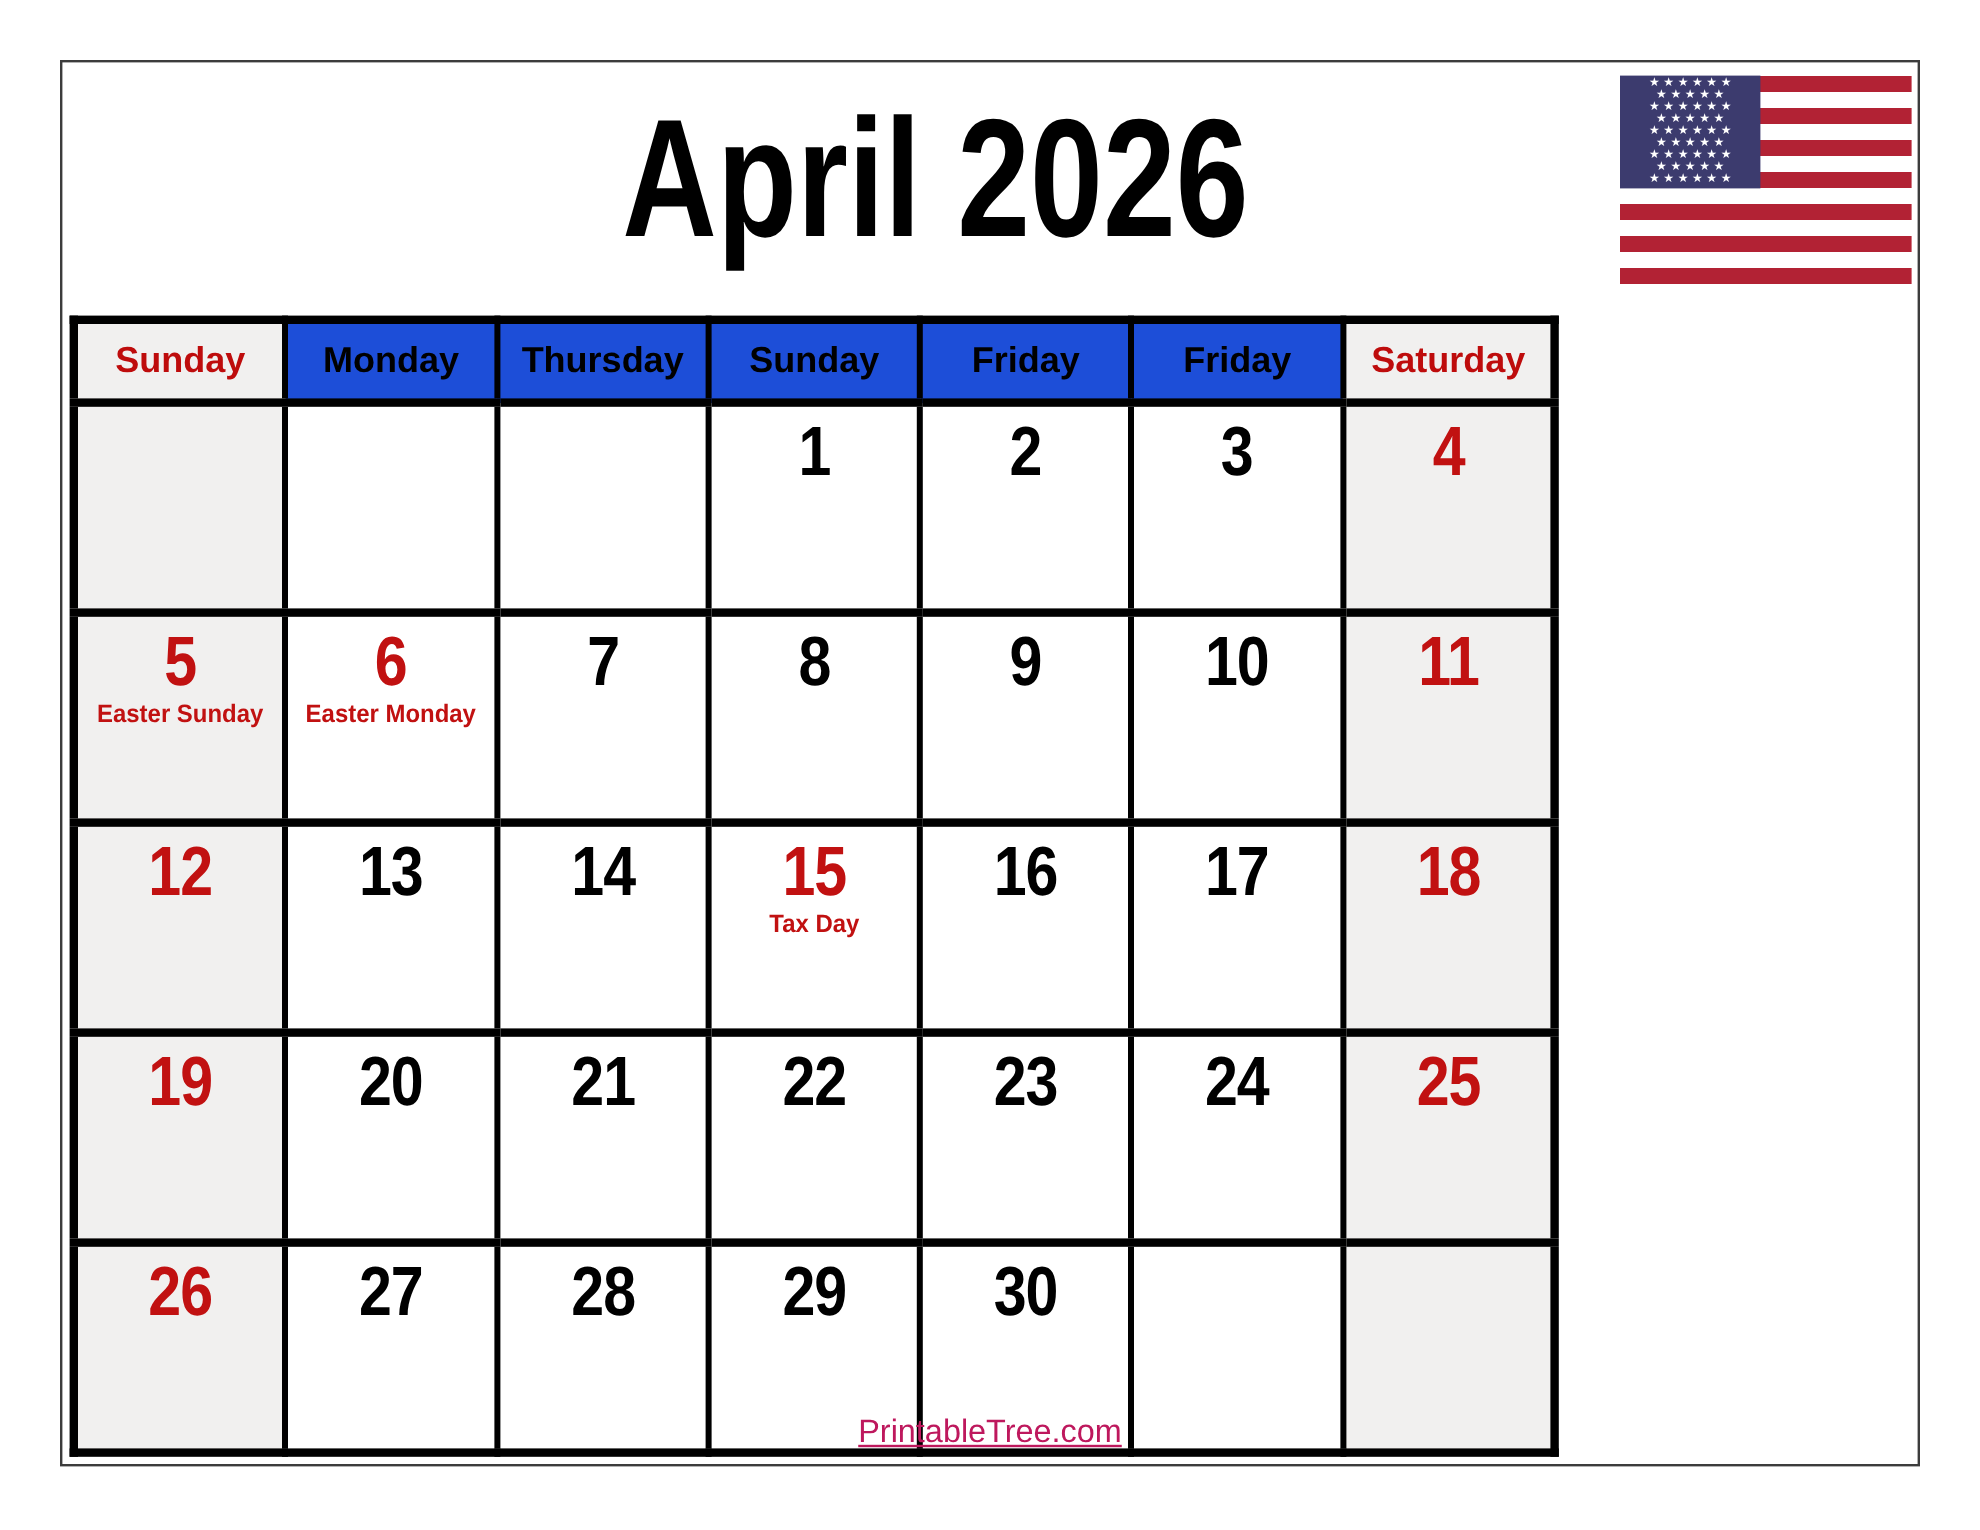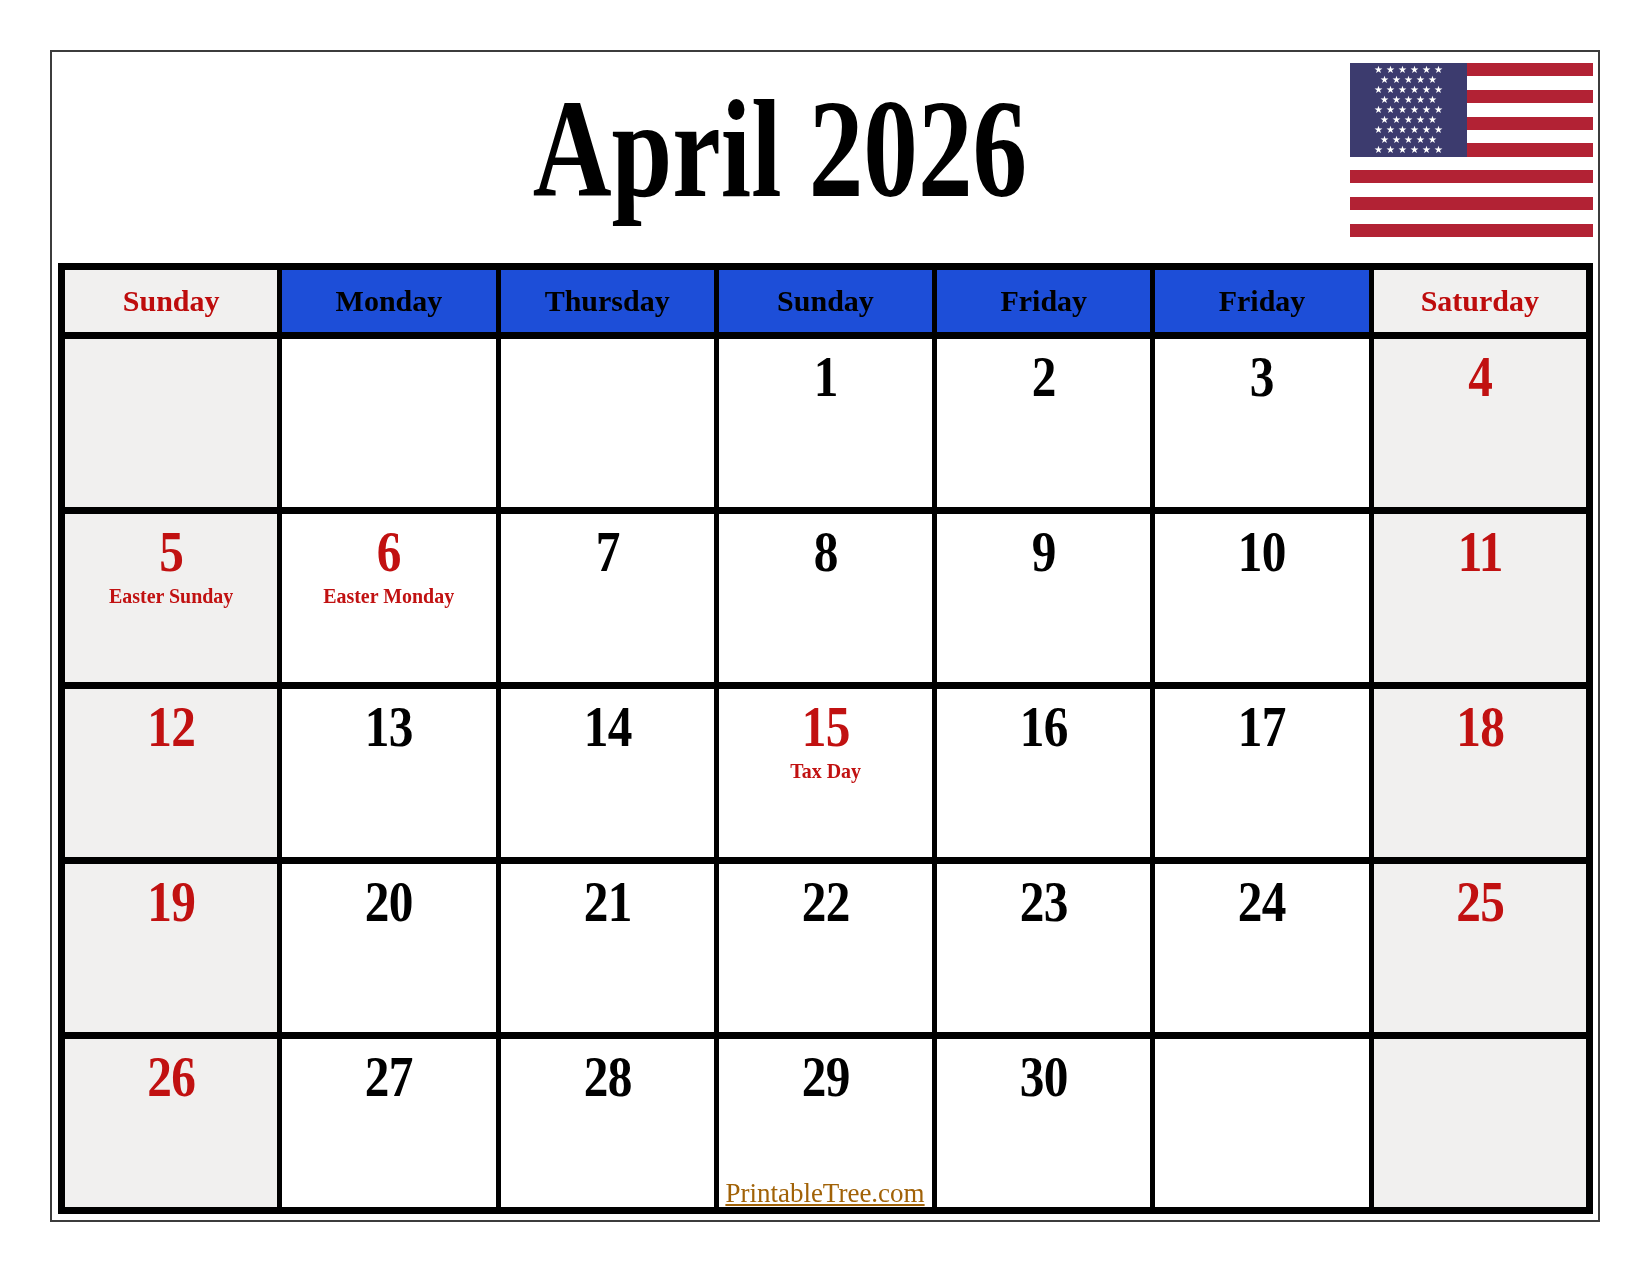--- a/index.html
+++ b/index.html
@@ -1,18 +1,18 @@
 <!DOCTYPE html>
 <html><head>
 <meta charset="utf-8">
 <style>
   html,body { margin:0; padding:0; background:#ffffff; }
   .canvas {
     position:relative; width:1650px; height:1275px; background:#ffffff;
-    font-family:Liberation Serif, serif; overflow:hidden;
+    font-family:Liberation Sans, sans-serif; overflow:hidden;
   }
   .frame {
     position:absolute; left:50px; top:50px; width:1546px; height:1168px;
     border:2px solid #3c3c3c; background:transparent;
   }
   
   .title { position:absolute; left:0; right:90px; top:79px; margin:0; text-align:center; }
   .title-inner {
     display:inline-block; font-size:140px; font-weight:bold; color:#000;
     line-height:1; transform:scaleX(0.78); transform-origin:50% 50%; white-space:nowrap;
@@ -28,21 +28,21 @@
     position:absolute; left:0; top:0; width:117px; height:94px; background:#3C3B6E;
     display:flex; flex-direction:column; justify-content:space-evenly; padding:2px 0;
     box-sizing:border-box;
   }
   .srow {
     color:#ffffff; font-size:10px; line-height:1; text-align:center;
     letter-spacing:3px; white-space:nowrap; text-indent:3px;
   }
   
   .cal {
-    position:absolute; left:58px; top:263px; width:1535px;
+    position:absolute; left:58px; top:263px; width:1241px;
     border-collapse:collapse; table-layout:fixed; background:#ffffff;
     border:7px solid #000000;
   }
   .cal th {
     border:5px solid #000000; border-bottom-width:7px; height:62px;
     padding:0; text-align:center; font-size:30px; font-weight:bold; color:#000;
     background:#1d4ed8;
   }
   .cal td {
     border:5px solid #000000; border-top-width:7px; height:160px;
@@ -57,21 +57,21 @@
   }
   .holiday {
     font-size:21px; font-weight:bold; color:#C11111; text-align:center;
     margin-top:1px; transform:scaleX(0.95); transform-origin:50% 50%;
     white-space:nowrap;
   }
   .red    { color:#C11111; }
   .accent { color:#BE0C0C; }
   
   .footer { position:absolute; left:0; right:0; top:1178px; text-align:center; }
-  .link { font-size:27px; color:#a16207; text-decoration:underline; cursor:pointer; }
+  .link { font-size:27px; color:#be185d; text-decoration:underline; cursor:pointer; }
 </style>
 </head>
 <body>
 
 <div class="canvas">
 
   <div class="frame"></div>
 
   <h1 class="title"><span class="title-inner">April 2026</span></h1>
 

